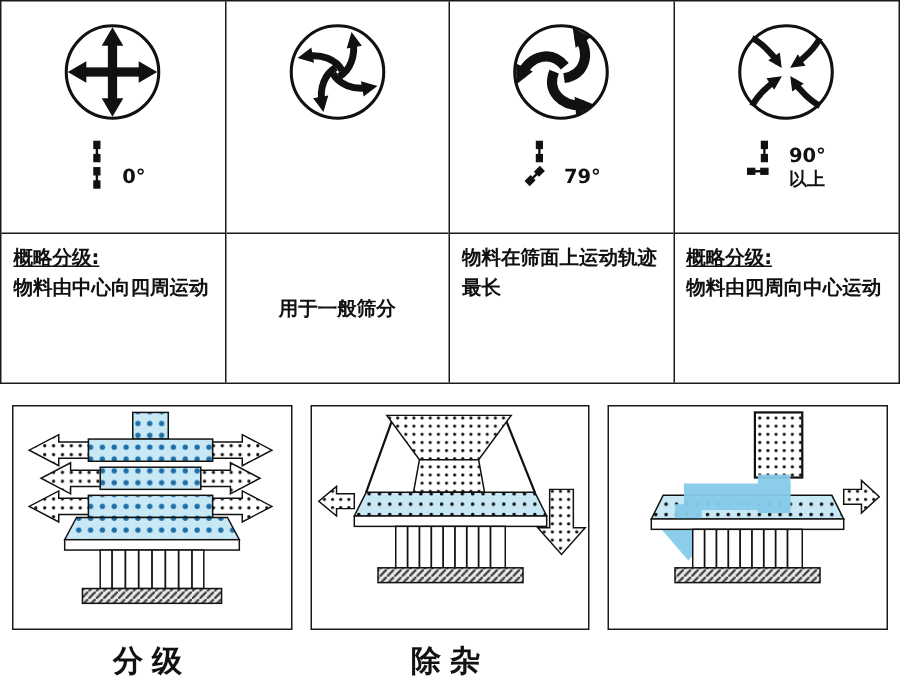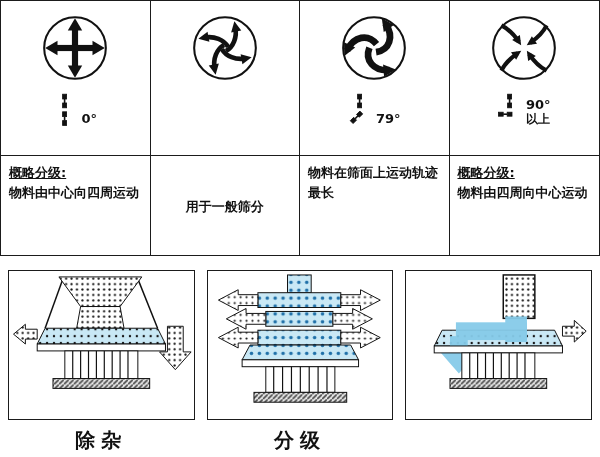--- a/index.html
+++ b/index.html
@@ -191,62 +191,20 @@
       </div>
     </div>
   </div>
 
   <div class="bottom-row">
 
     <div class="panel-col">
       <div class="panel">
         <svg viewBox="0 0 186 150">
           <defs>
-            <pattern id="kd2" width="5.5" height="5.5" patternUnits="userSpaceOnUse">
-              <rect width="5.5" height="5.5" fill="#fff"></rect>
-                <circle cx="2.3" cy="2.3" r="1.1" fill="#111"></circle>
-            </pattern>
-            <pattern id="kdb2" width="7" height="7" patternUnits="userSpaceOnUse">
-              <rect width="7" height="7" fill="#c9e8f5"></rect>
-                <circle cx="3" cy="3" r="1.2" fill="#111"></circle>
-            </pattern>
-            <pattern id="h2" width="5" height="5" patternUnits="userSpaceOnUse">
-              <rect width="5" height="5" fill="#e8e8e8"></rect>
-                <path d="M0,5 L5,0" stroke="#444" stroke-width="1.6"></path>
-            </pattern>
-          </defs>
-          <line x1="54" y1="8" x2="36" y2="58" stroke="#111" stroke-width="1.5"></line>
-          <line x1="130" y1="8" x2="150" y2="58" stroke="#111" stroke-width="1.5"></line>
-          <polygon points="50,6 134,6 112,36 72,36" fill="url(#kd2)" stroke="#111"></polygon>
-          <polygon points="72,36 112,36 116,58 68,58" fill="url(#kd2)" stroke="#111"></polygon>
-          <polygon points="36,58 150,58 158,74 28,74" fill="url(#kdb2)" stroke="#111"></polygon>
-          <polygon points="28,59 16,59 16,54 4,64 16,74 16,69 28,69" fill="url(#kd2)" stroke="#111"></polygon>
-          <polygon points="160,56 176,56 176,82 184,82 168,100 152,82 160,82" fill="url(#kd2)" stroke="#111"></polygon>
-          <rect x="28" y="74" width="130" height="7" fill="#fff" stroke="#111"></rect>
-          <rect x="56" y="81" width="74" height="28" fill="#fff" stroke="#111"></rect>
-          <g stroke="#111" stroke-width="1.2">
-            <line x1="64" y1="81" x2="64" y2="109"></line>
-              <line x1="72" y1="81" x2="72" y2="109"></line>
-            <line x1="80" y1="81" x2="80" y2="109"></line>
-              <line x1="88" y1="81" x2="88" y2="109"></line>
-            <line x1="96" y1="81" x2="96" y2="109"></line>
-              <line x1="104" y1="81" x2="104" y2="109"></line>
-            <line x1="112" y1="81" x2="112" y2="109"></line>
-              <line x1="120" y1="81" x2="120" y2="109"></line>
-          </g>
-          <rect x="44" y="109" width="98" height="10" fill="url(#h2)" stroke="#111"></rect>
-        </svg>
-      </div>
-      <div class="panel-label">除杂</div>
-    </div>
-
-    <div class="panel-col">
-      <div class="panel">
-        <svg viewBox="0 0 186 150">
-          <defs>
             <pattern id="bd1" width="8" height="8" patternUnits="userSpaceOnUse">
               <rect width="8" height="8" fill="#c9e8f5"></rect>
                 <circle cx="3.5" cy="3.5" r="1.8" fill="#1e6fa8"></circle>
             </pattern>
             <pattern id="kd1" width="6" height="6" patternUnits="userSpaceOnUse">
               <rect width="6" height="6" fill="#fff"></rect>
                 <circle cx="2.5" cy="2.5" r="1.1" fill="#111"></circle>
             </pattern>
             <pattern id="h1" width="5" height="5" patternUnits="userSpaceOnUse">
               <rect width="5" height="5" fill="#e8e8e8"></rect>
@@ -278,20 +236,62 @@
           <rect x="46" y="123" width="94" height="10" fill="url(#h1)" stroke="#111"></rect>
         </svg>
       </div>
       <div class="panel-label">分级</div>
     </div>
 
     <div class="panel-col">
       <div class="panel">
         <svg viewBox="0 0 186 150">
           <defs>
+            <pattern id="kd2" width="5.5" height="5.5" patternUnits="userSpaceOnUse">
+              <rect width="5.5" height="5.5" fill="#fff"></rect>
+                <circle cx="2.3" cy="2.3" r="1.1" fill="#111"></circle>
+            </pattern>
+            <pattern id="kdb2" width="7" height="7" patternUnits="userSpaceOnUse">
+              <rect width="7" height="7" fill="#c9e8f5"></rect>
+                <circle cx="3" cy="3" r="1.2" fill="#111"></circle>
+            </pattern>
+            <pattern id="h2" width="5" height="5" patternUnits="userSpaceOnUse">
+              <rect width="5" height="5" fill="#e8e8e8"></rect>
+                <path d="M0,5 L5,0" stroke="#444" stroke-width="1.6"></path>
+            </pattern>
+          </defs>
+          <line x1="54" y1="8" x2="36" y2="58" stroke="#111" stroke-width="1.5"></line>
+          <line x1="130" y1="8" x2="150" y2="58" stroke="#111" stroke-width="1.5"></line>
+          <polygon points="50,6 134,6 112,36 72,36" fill="url(#kd2)" stroke="#111"></polygon>
+          <polygon points="72,36 112,36 116,58 68,58" fill="url(#kd2)" stroke="#111"></polygon>
+          <polygon points="36,58 150,58 158,74 28,74" fill="url(#kdb2)" stroke="#111"></polygon>
+          <polygon points="28,59 16,59 16,54 4,64 16,74 16,69 28,69" fill="url(#kd2)" stroke="#111"></polygon>
+          <polygon points="160,56 176,56 176,82 184,82 168,100 152,82 160,82" fill="url(#kd2)" stroke="#111"></polygon>
+          <rect x="28" y="74" width="130" height="7" fill="#fff" stroke="#111"></rect>
+          <rect x="56" y="81" width="74" height="28" fill="#fff" stroke="#111"></rect>
+          <g stroke="#111" stroke-width="1.2">
+            <line x1="64" y1="81" x2="64" y2="109"></line>
+              <line x1="72" y1="81" x2="72" y2="109"></line>
+            <line x1="80" y1="81" x2="80" y2="109"></line>
+              <line x1="88" y1="81" x2="88" y2="109"></line>
+            <line x1="96" y1="81" x2="96" y2="109"></line>
+              <line x1="104" y1="81" x2="104" y2="109"></line>
+            <line x1="112" y1="81" x2="112" y2="109"></line>
+              <line x1="120" y1="81" x2="120" y2="109"></line>
+          </g>
+          <rect x="44" y="109" width="98" height="10" fill="url(#h2)" stroke="#111"></rect>
+        </svg>
+      </div>
+      <div class="panel-label">除杂</div>
+    </div>
+
+    <div class="panel-col">
+      <div class="panel">
+        <svg viewBox="0 0 186 150">
+          <defs>
             <pattern id="kd3" width="5.5" height="5.5" patternUnits="userSpaceOnUse">
               <rect width="5.5" height="5.5" fill="#fff"></rect>
                 <circle cx="2.3" cy="2.3" r="1.1" fill="#111"></circle>
             </pattern>
             <pattern id="kdb3" width="7" height="7" patternUnits="userSpaceOnUse">
               <rect width="7" height="7" fill="#c9e8f5"></rect>
                 <circle cx="3" cy="3" r="1.2" fill="#111"></circle>
             </pattern>
             <pattern id="h3" width="5" height="5" patternUnits="userSpaceOnUse">
               <rect width="5" height="5" fill="#e8e8e8"></rect>

